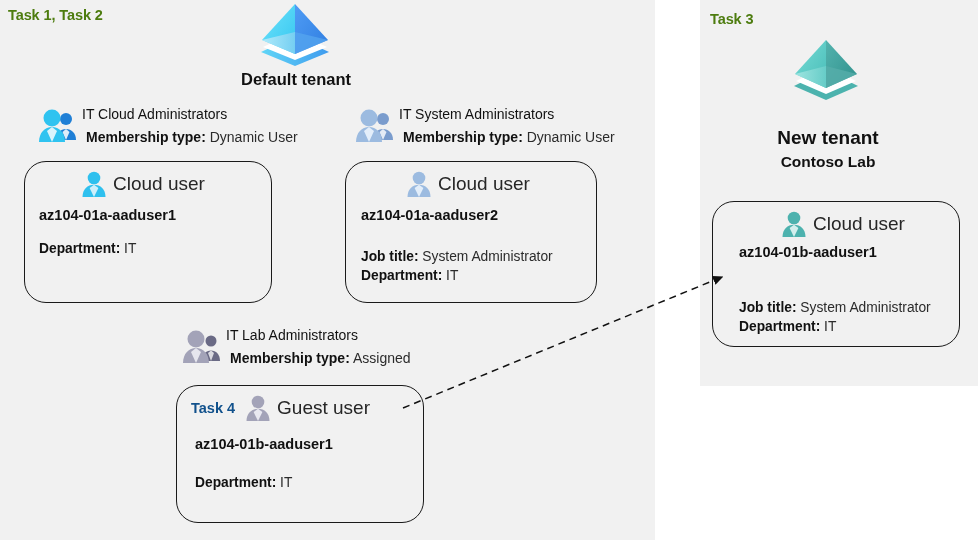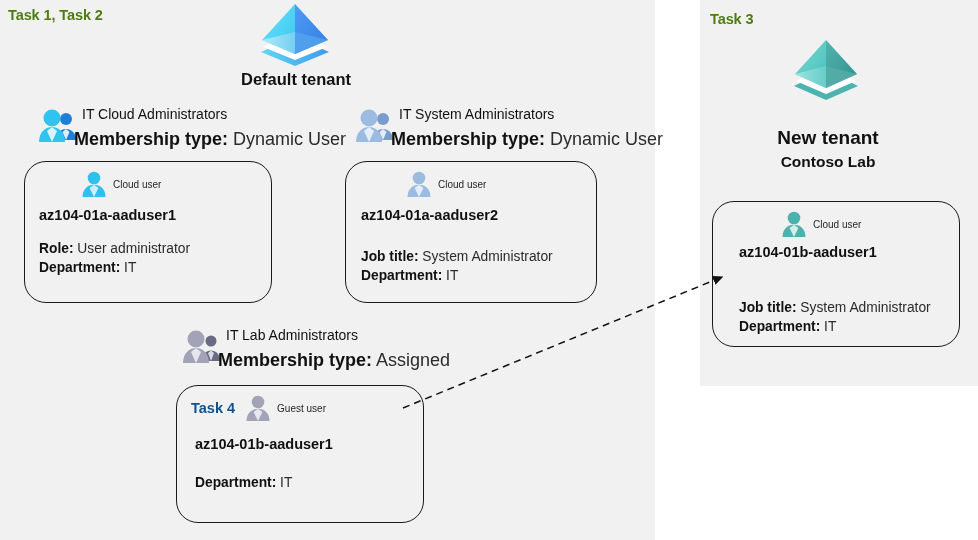--- a/index.html
+++ b/index.html
@@ -76,22 +76,22 @@
   .group-name {
     position: absolute;
     left: 44px; top: 0px;
     font-weight: normal;
     font-size: 14px;
     color: #111111;
     white-space: nowrap;
   }
   .group-meta {
     position: absolute;
-    left: 36px; top: 23px;
-    font-size: 18px;
+    left: 48px; top: 23px;
+    font-size: 14px;
     color: #1a1a1a;
     white-space: nowrap;
   }
   .group-meta b { font-weight: bold; color: #111111; }
   .group-meta .val { font-weight: normal; color: #2b2b2b; }
 
   #group-cloud-admins  { left: 38px;  top: 106px; }
   #group-system-admins { left: 355px; top: 106px; }
   #group-lab-admins    { left: 182px; top: 327px; }
 
@@ -111,21 +111,21 @@
   .card-head {
     position: absolute;
     top: 8px;
     height: 28px;
     display: flex;
     align-items: center;
     white-space: nowrap;
   }
   .user-icon { width: 26px; height: 26px; flex: 0 0 26px; }
   .user-type {
-    font-size: 10px;
+    font-size: 19px;
     color: #262626;
     margin-left: 6px;
   }
   .card-task {
     color: #11518c;
     font-weight: bold;
     font-size: 14.5px;
     margin-right: 10px;
   }
 
@@ -285,21 +285,20 @@
     <div class="card-head">
       <svg class="user-icon" viewBox="0 0 26 26">
         <circle cx="13" cy="7" r="6.3" fill="#2fc0ee"></circle>
         <path d="M1.5 26 c0-7.6 5-12.2 11.5-12.2 s11.5 4.6 11.5 12.2 z" fill="#2fc0ee"></path>
         <path d="M13 13.8 l-4.4 3.3 4.4 8.9 4.4-8.9 z" fill="#cdeffb"></path>
       </svg>
       <span class="user-type">Cloud user</span>
     </div>
     <div class="card-name">az104-01a-aaduser1</div>
     <div class="card-attrs">
-      <div><b>Role:</b> <span>User administrator</span></div>
       <div><b>Department:</b> <span>IT</span></div>
     </div>
   </div>
 
   <div class="card" id="card-aaduser2">
     <div class="card-head">
       <svg class="user-icon" viewBox="0 0 26 26">
         <circle cx="13" cy="7" r="6.3" fill="#9cbbe0"></circle>
         <path d="M1.5 26 c0-7.6 5-12.2 11.5-12.2 s11.5 4.6 11.5 12.2 z" fill="#9cbbe0"></path>
         <path d="M13 13.8 l-4.4 3.3 4.4 8.9 4.4-8.9 z" fill="#e3eefa"></path>

